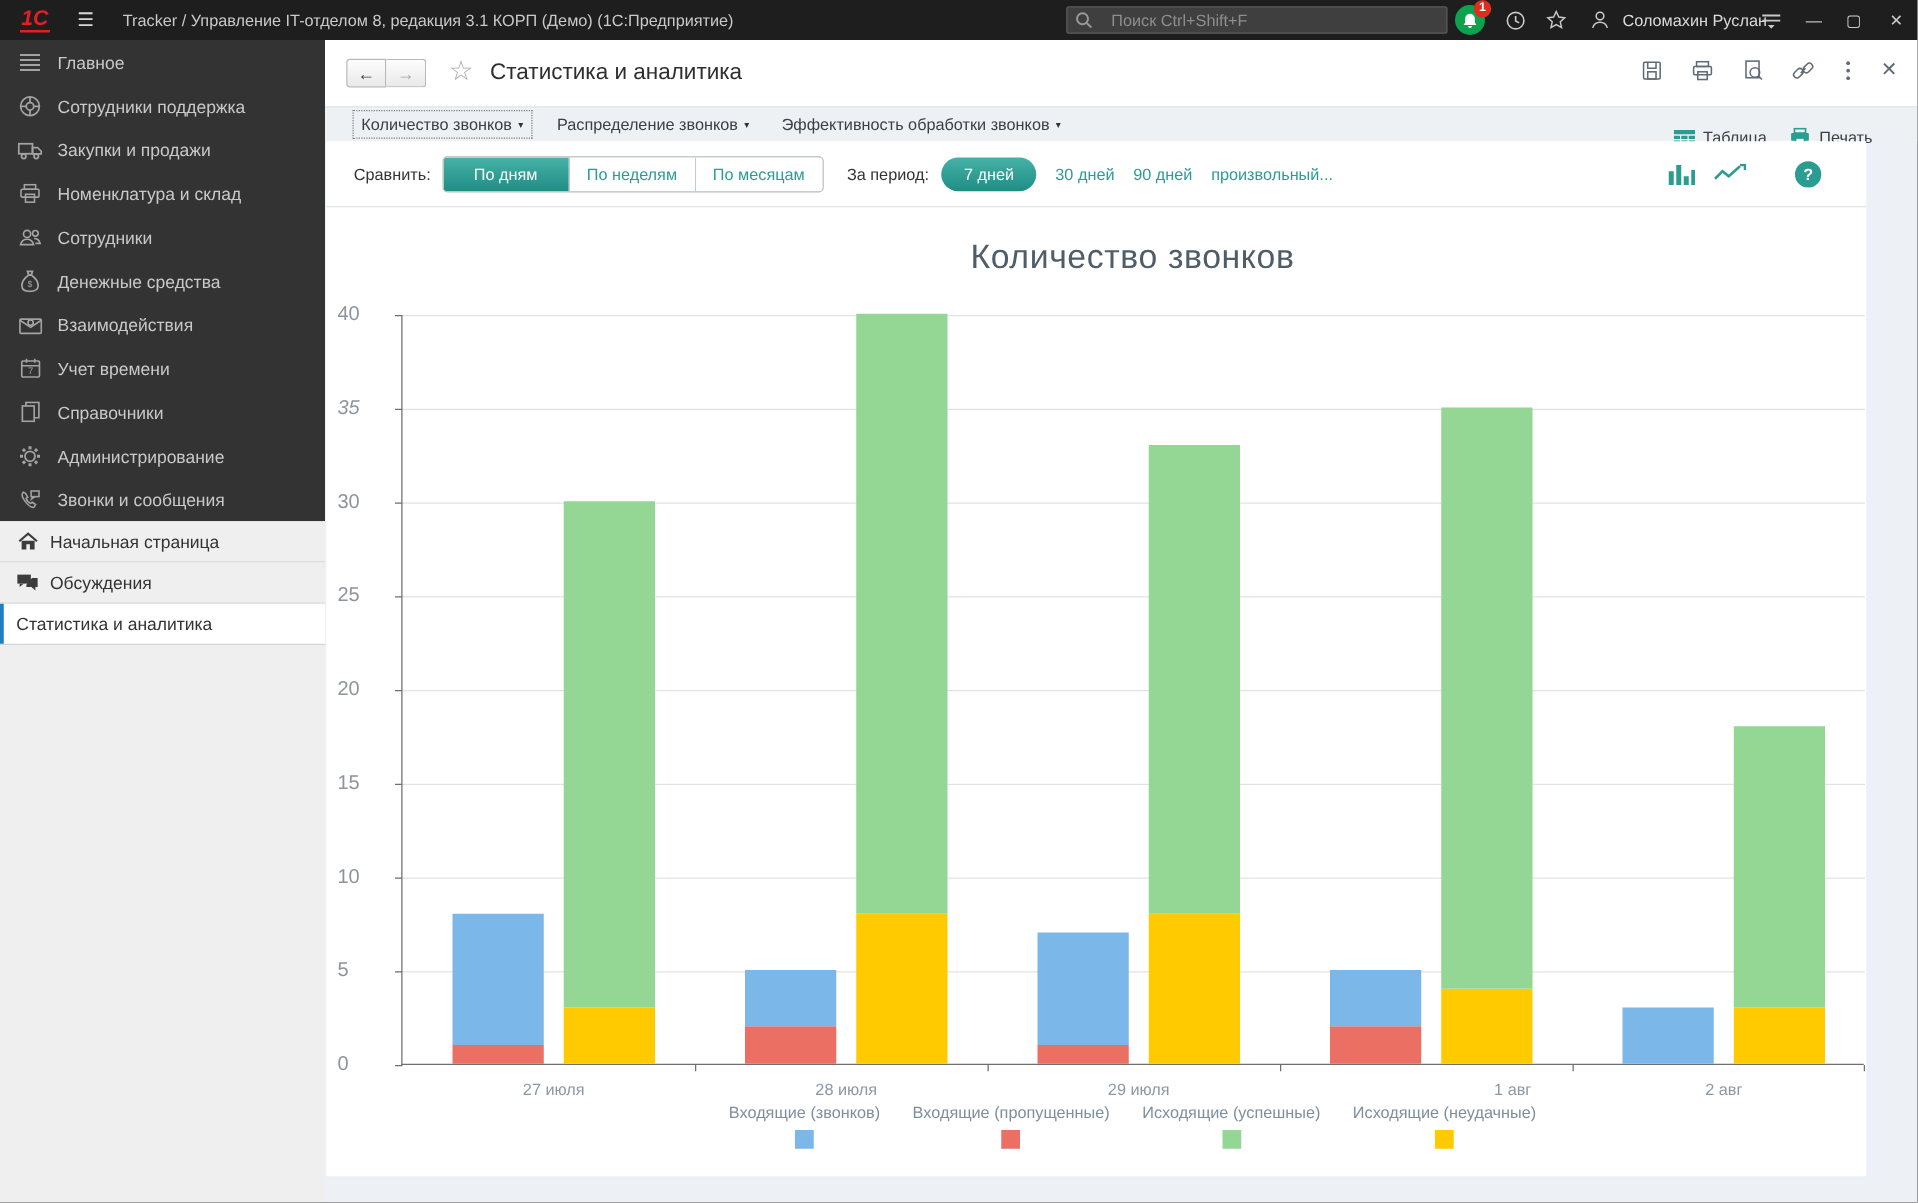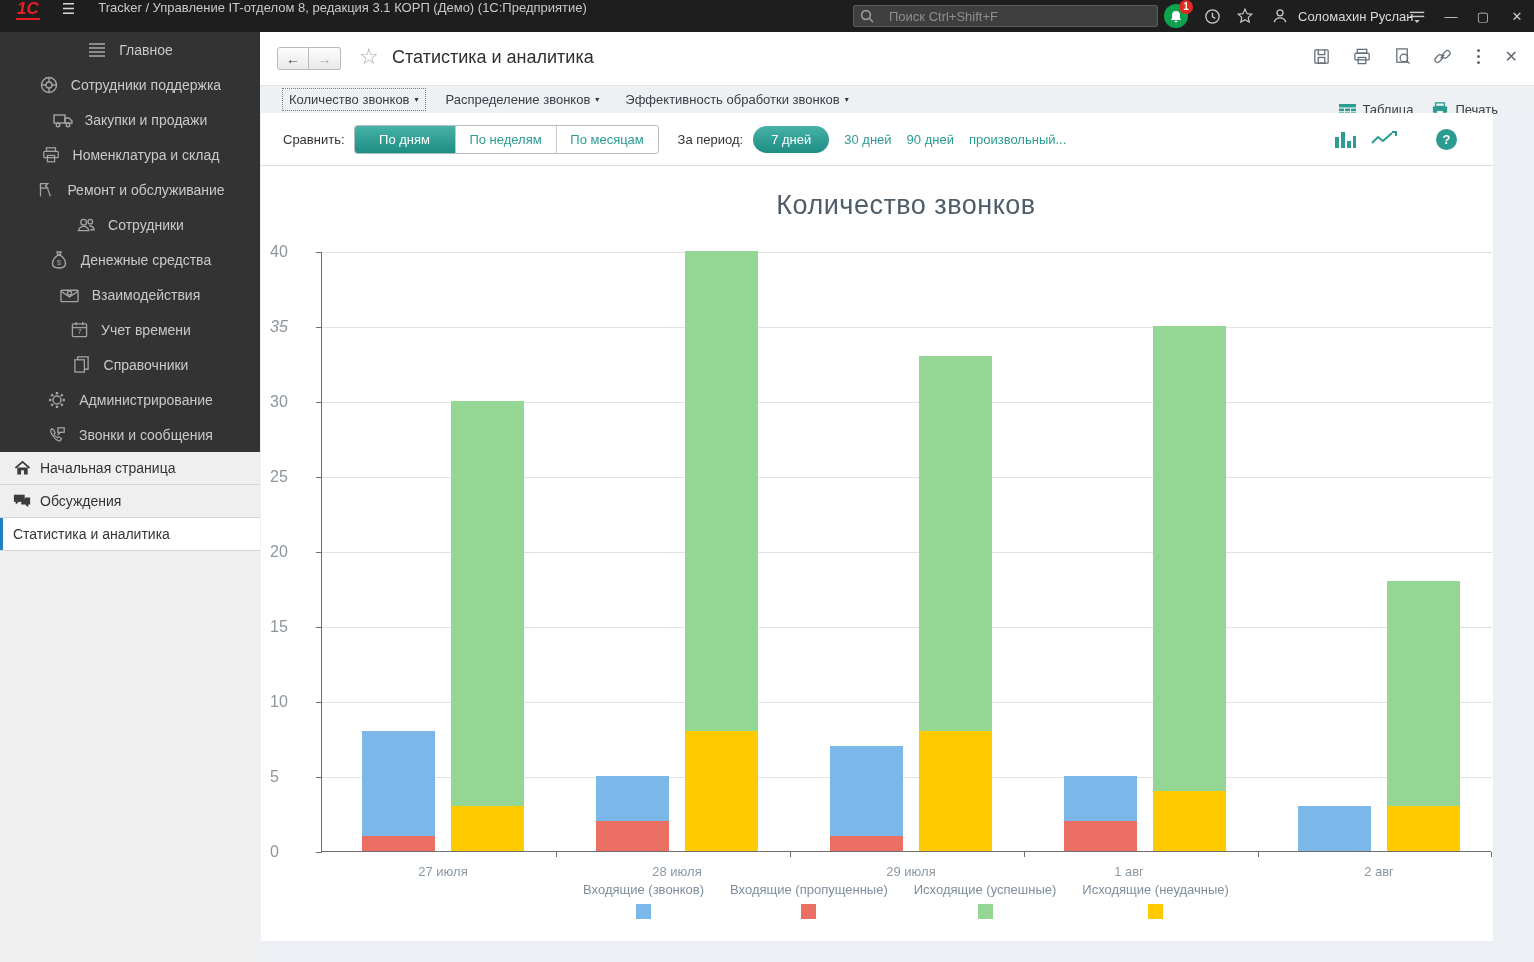--- a/index.html
+++ b/index.html
@@ -1,38 +1,38 @@
 <!DOCTYPE html>
 <html><head>
 <meta charset="utf-8">
 <style>
   * { box-sizing: border-box; margin: 0; padding: 0; }
   html,body { background:#4b4b4b; }
   body { font-family: "Liberation Sans", sans-serif; }
   #screen { position: relative; width: 1534px; height: 962px; background:#edf0f4; overflow: hidden; box-shadow: inset 0 0 0 1px #8a8a8a; }
 
   
-  .titlebar { position:absolute; top:0; left:0; width:1534px; height:32px; background:#1e1e1e; display:flex; align-items:flex-start; }
+  .titlebar { position:absolute; top:0; left:0; width:1534px; height:32px; background:#1e1e1e; display:flex; align-items:center; }
   .logo-1c { margin-left:16px; color:#e31e24; font-weight:bold; font-style:italic; font-size:17px; border-bottom:2px solid #e31e24; line-height:17px; padding:0 1px 1px 1px; }
   .tb-burger { margin-left:22px; color:#d6d6d6; font-size:15px; letter-spacing:1px; cursor:default; }
   .tb-title { margin-left:22px; color:#c9c9c9; font-size:13px; white-space:nowrap; }
   .tb-search { position:absolute; left:853px; top:5px; width:305px; height:22px; background:#3f3f3f; border:1px solid #5d5d5d; border-radius:2px; display:flex; align-items:center; padding:0 6px; }
   .tb-search svg { flex:0 0 auto; }
   .tb-search input { flex:1; background:transparent; border:none; outline:none; color:#c0c0c0; font-size:13px; margin-left:15px; font-family:"Liberation Sans",sans-serif; }
   .tb-search input::placeholder { color:#8e8e8e; }
   .tb-ico { position:absolute; top:4px; width:24px; height:24px; display:flex; align-items:center; justify-content:center; }
   .bell { background:#0ea24e; border-radius:50%; }
   .bell-badge { position:absolute; top:-4px; right:-5px; min-width:14px; height:14px; border-radius:7px; background:#e02b20; color:#fff; font-size:10px; line-height:14px; text-align:center; padding:0 3px; font-weight:bold; }
   .tb-user { position:absolute; left:1298px; top:0; height:32px; display:flex; align-items:center; color:#dadada; font-size:13px; }
   .win-btn { position:absolute; top:0; width:30px; height:32px; color:#c9c9c9; font-size:13px; display:flex; align-items:center; justify-content:center; }
 
   
   .sidebar { position:absolute; top:32px; left:0; width:260px; height:930px; background:#efefef; }
   .side-dark { background:#333333; }
-  .side-item { height:35px; display:flex; align-items:center; padding-left:0; cursor:default;justify-content:center; }
+  .side-item { height:35px; display:flex; align-items:center; padding-left:14px; cursor:default; }
   .side-ico { width:20px; height:20px; margin-right:12px; display:flex; align-items:center; justify-content:center; }
   .side-ico svg { stroke:#a3a3a3; fill:none; stroke-width:1.4; }
   .side-label { color:#c9c9c9; font-size:14px; white-space:nowrap; }
   .st-item { height:33px; display:flex; align-items:center; padding-left:13px; border-bottom:1px solid #d5d5d5; background:#efefef; position:relative; }
   .st-item .side-ico { width:18px; height:18px; margin-right:9px; }
   .st-item .side-ico svg { stroke:#3c3c3c; }
   .st-item .side-label { color:#333; }
   .st-item.active { background:#ffffff; }
   .st-item.active::before { content:""; position:absolute; left:0; top:0; bottom:0; width:3px; background:#1e7fc2; }
 
@@ -181,30 +181,20 @@
         </div>
         <div class="side-item">
           <span class="side-ico">
             <svg width="18" height="18" viewBox="0 0 20 20">
               <rect x="5" y="2" width="10" height="4"></rect>
               <rect x="2" y="6" width="16" height="7" rx="1"></rect>
               <rect x="6" y="10.5" width="8" height="7"></rect>
             </svg>
           </span>
           <span class="side-label">Номенклатура и склад</span>
-        </div>
-        <div class="side-item">
-          <span class="side-ico">
-            <svg width="18" height="18" viewBox="0 0 20 20">
-              <line x1="5" y1="3" x2="5" y2="17"></line>
-              <path d="M5 3h8l-2.5 2.5L13 8H5z"></path>
-              <line x1="13" y1="9" x2="16" y2="17"></line>
-            </svg>
-          </span>
-          <span class="side-label">Ремонт и обслуживание</span>
         </div>
         <div class="side-item">
           <span class="side-ico">
             <svg width="19" height="16" viewBox="0 0 20 16">
               <circle cx="7" cy="5" r="3"></circle>
               <path d="M1.5 14c.8-3 3-4.5 5.5-4.5S11.7 11 12.5 14z"></path>
               <circle cx="14" cy="4.5" r="2.4"></circle>
               <path d="M13 8.8c2.3.1 4.3 1.5 5 4.2h-4"></path>
             </svg>
           </span>
@@ -461,21 +451,21 @@
           <div class="bar-seg" style="left: 508px; bottom: 15px; height: 90px; background: rgb(123, 183, 232);"></div>
           <div class="bar-seg" style="left: 597px; bottom: 0px; height: 120px; background: rgb(255, 202, 0);"></div>
           <div class="bar-seg" style="left: 597px; bottom: 120px; height: 375px; background: rgb(148, 214, 148);"></div>
           <div class="xtick" style="left: 468px;"></div>
           <div class="xlabel" style="left: 509px;">29 июля</div>
           <div class="bar-seg" style="left: 742px; bottom: 0px; height: 30px; background: rgb(236, 111, 99);"></div>
           <div class="bar-seg" style="left: 742px; bottom: 30px; height: 45px; background: rgb(123, 183, 232);"></div>
           <div class="bar-seg" style="left: 831px; bottom: 0px; height: 60px; background: rgb(255, 202, 0);"></div>
           <div class="bar-seg" style="left: 831px; bottom: 60px; height: 465px; background: rgb(148, 214, 148);"></div>
           <div class="xtick" style="left: 702px;"></div>
-          <div class="xlabel" style="left: 727px;">1 авг</div>
+          <div class="xlabel" style="left: 743px; text-align: right;">1 авг</div>
           <div class="bar-seg" style="left: 976px; bottom: 0px; height: 45px; background: rgb(123, 183, 232);"></div>
           <div class="bar-seg" style="left: 1065px; bottom: 0px; height: 45px; background: rgb(255, 202, 0);"></div>
           <div class="bar-seg" style="left: 1065px; bottom: 45px; height: 225px; background: rgb(148, 214, 148);"></div>
           <div class="xtick" style="left: 936px;"></div>
           <div class="xlabel" style="left: 977px;">2 авг</div>
           <div class="xtick" style="left: 1169px;"></div>
         </div>
       <div class="legend">
           <div class="leg-item">
             <span class="leg-label">Входящие (звонков)</span>

